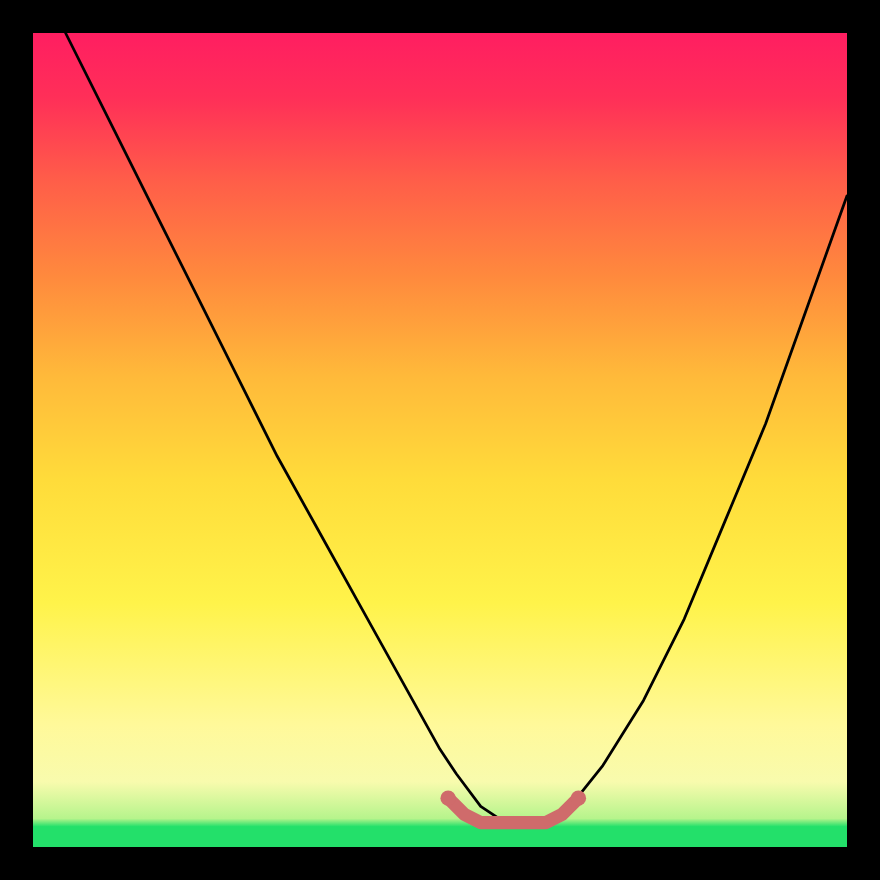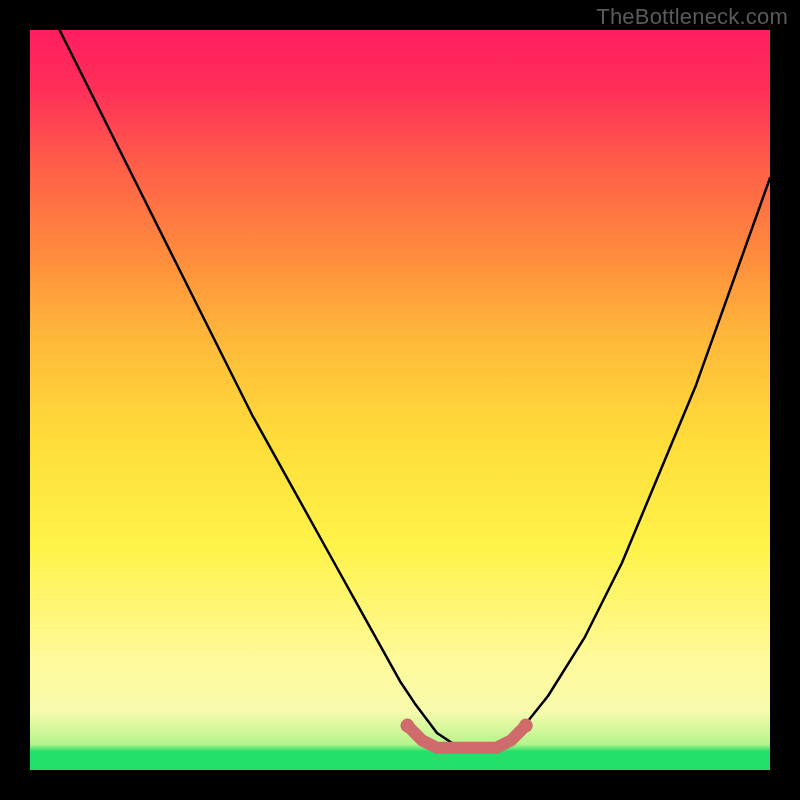--- a/index.html
+++ b/index.html
@@ -56,21 +56,20 @@
     width: 740px;
     height: 740px;
     overflow: visible;
   }
 </style>
 </head>
 <body>
 
 <div class="frame">
 
-  <div class="watermark">TheBottleneck.com</div>
 
   <div class="plot">
     <svg class="curve" viewBox="0 0 740 740">
       <g id="curve-group">
           <path d="M29.6 0.0 L74.0 88.8 L111.0 162.8 L148.0 236.8 L185.0 310.8 L222.0 384.8 L259.0 451.4 L296.0 518.0 L333.0 584.6 L370.0 651.2 L384.8 673.4 L407.0 703.0 L429.2 717.8 L444.0 717.8 L466.2 717.8 L488.4 703.0 L518.0 666.0 L555.0 606.8 L592.0 532.8 L629.0 444.0 L666.0 355.2 L703.0 251.6 L740.0 148.0 " fill="none" stroke="#000000" stroke-width="2.5" stroke-linecap="round" stroke-linejoin="round"></path>
         </g>
       <g id="band-group">
           <path d="M377.4 695.6 L392.2 710.4 L407.0 717.8 L421.8 717.8 L436.6 717.8 L451.4 717.8 L466.2 717.8 L481.0 710.4 L495.8 695.6 " fill="none" stroke="#cf6b6b" stroke-width="12" stroke-linecap="round" stroke-linejoin="round"></path>
           <circle cx="377.4" cy="695.6" r="7" fill="#cf6b6b"></circle>
           <circle cx="495.8" cy="695.6" r="7" fill="#cf6b6b"></circle>

